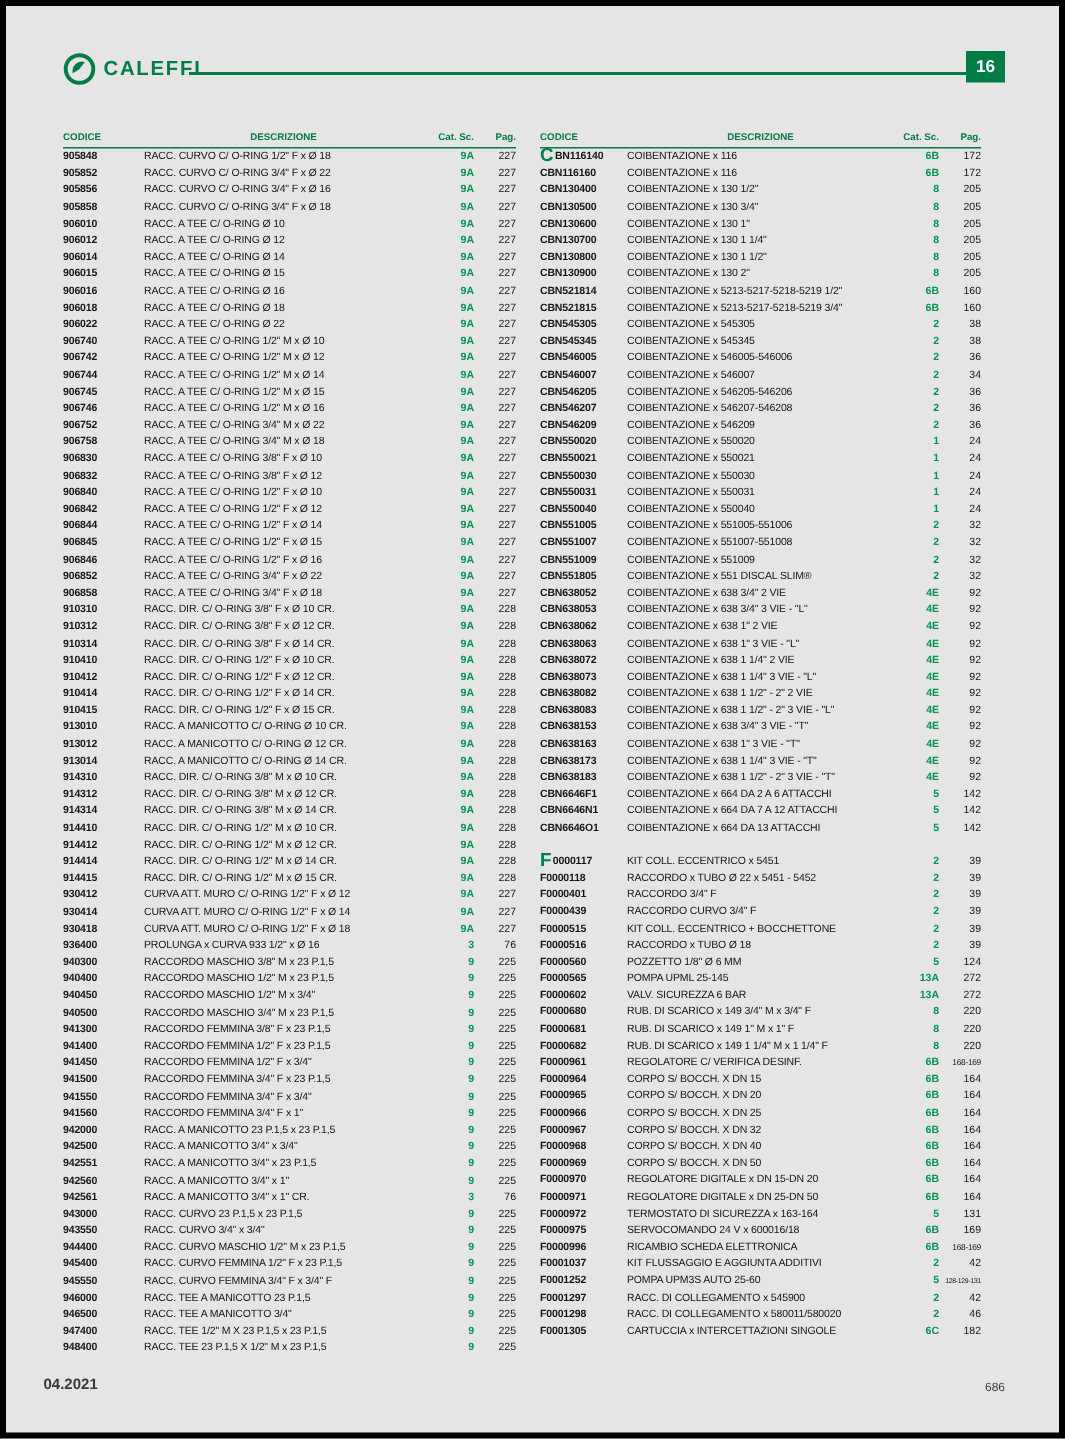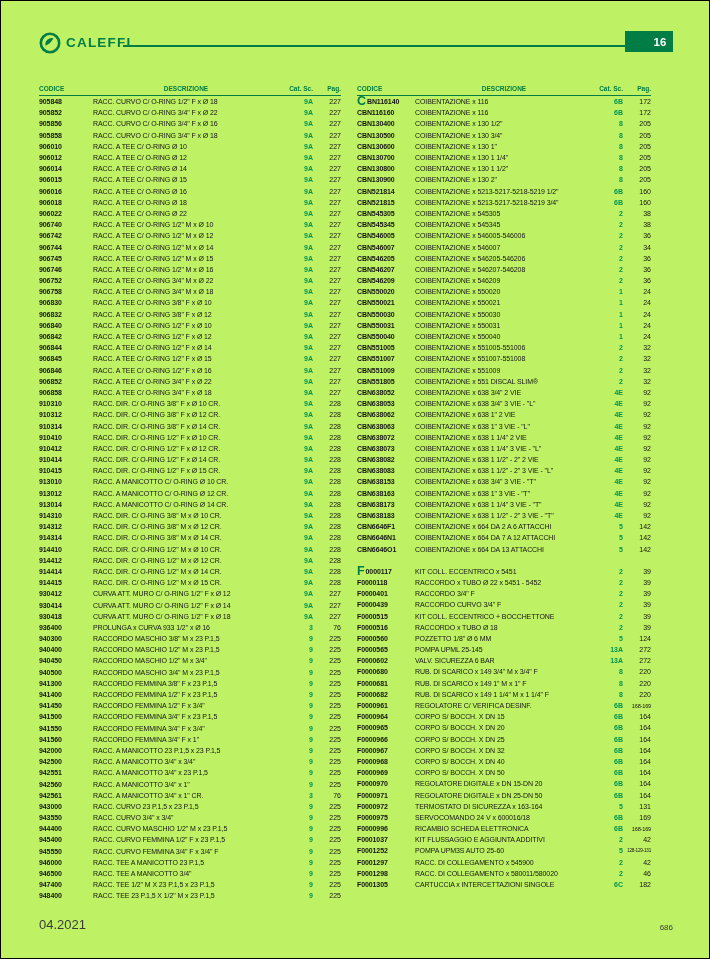--- a/index.html
+++ b/index.html
@@ -1,29 +1,29 @@
 <!DOCTYPE html>
 <html><head>
 <meta charset="utf-8">
 <style>
   html,body{margin:0;padding:0;}
   body{
     width:710px;height:959px;position:relative;background:#ffffff;
     font-family:"Liberation Sans", sans-serif;color:#141414;overflow:hidden;
   }
-  .page{position:absolute;inset:0;border:1px solid #000000;background:#bef264;}
+  .page{position:absolute;inset:0;border:4px solid #000000;background:#e5e5e5;}
 
   
   .logo-wrap{position:absolute;top:31px;left:38px;display:flex;align-items:center;gap:5px;}
   .logo-icon{width:22px;height:22px;display:block;}
   .brand{color:#007C45;font-weight:bold;font-size:13.5px;letter-spacing:1.2px;line-height:22px;}
   .header-rule{position:absolute;top:44px;left:122px;width:520px;height:2px;background:#007C45;}
   .chapter-box{
     position:absolute;top:30px;right:36px;width:26px;height:21px;background:#007C45;
-    color:#fff;font-weight:bold;font-size:11.5px;display:flex;align-items:center;justify-content:center;padding-left:22px;
+    color:#fff;font-weight:bold;font-size:11.5px;display:flex;align-items:center;justify-content:center;
   }
 
   
   .columns{position:absolute;top:80px;left:38px;width:612px;display:flex;gap:16px;}
   .col{display:flex;flex-direction:column;}
   .col-left{width:302px;}
   .col-right{width:294px;}
 
   .col-head{
     display:flex;align-items:flex-end;border-bottom:1px solid #007C45;
@@ -45,21 +45,21 @@
   .col-left  .c-pag{width:28px;} .col-right .c-pag{width:28px;}
   .c-pag.pag-multi{font-size:5.6px;letter-spacing:-0.2px;}
   .c-pag.pag-xmulti{font-size:4.6px;letter-spacing:-0.2px;}
 
   .sec-letter{
     color:#007C45;font-weight:bold;font-size:12.5px;line-height:0;
     position:relative;top:1px;margin-right:1px;
   }
 
   
-  .footer-date{position:absolute;left:38px;bottom:26px;font-size:13px;color:#3a3a3a;}
+  .footer-date{position:absolute;left:25px;bottom:26px;font-size:10px;color:#3a3a3a;font-weight:bold;}
   .footer-page{position:absolute;right:36px;bottom:26px;font-size:8px;color:#3a3a3a;}
 </style>
 </head>
 <body>
 
 <div class="page">
 
   <div class="logo-wrap">
     <svg class="logo-icon" viewBox="0 0 22 22" xmlns="http://www.w3.org/2000/svg">
       <circle cx="11" cy="11" r="9.2" fill="none" stroke="#007C45" stroke-width="2.6"></circle>

